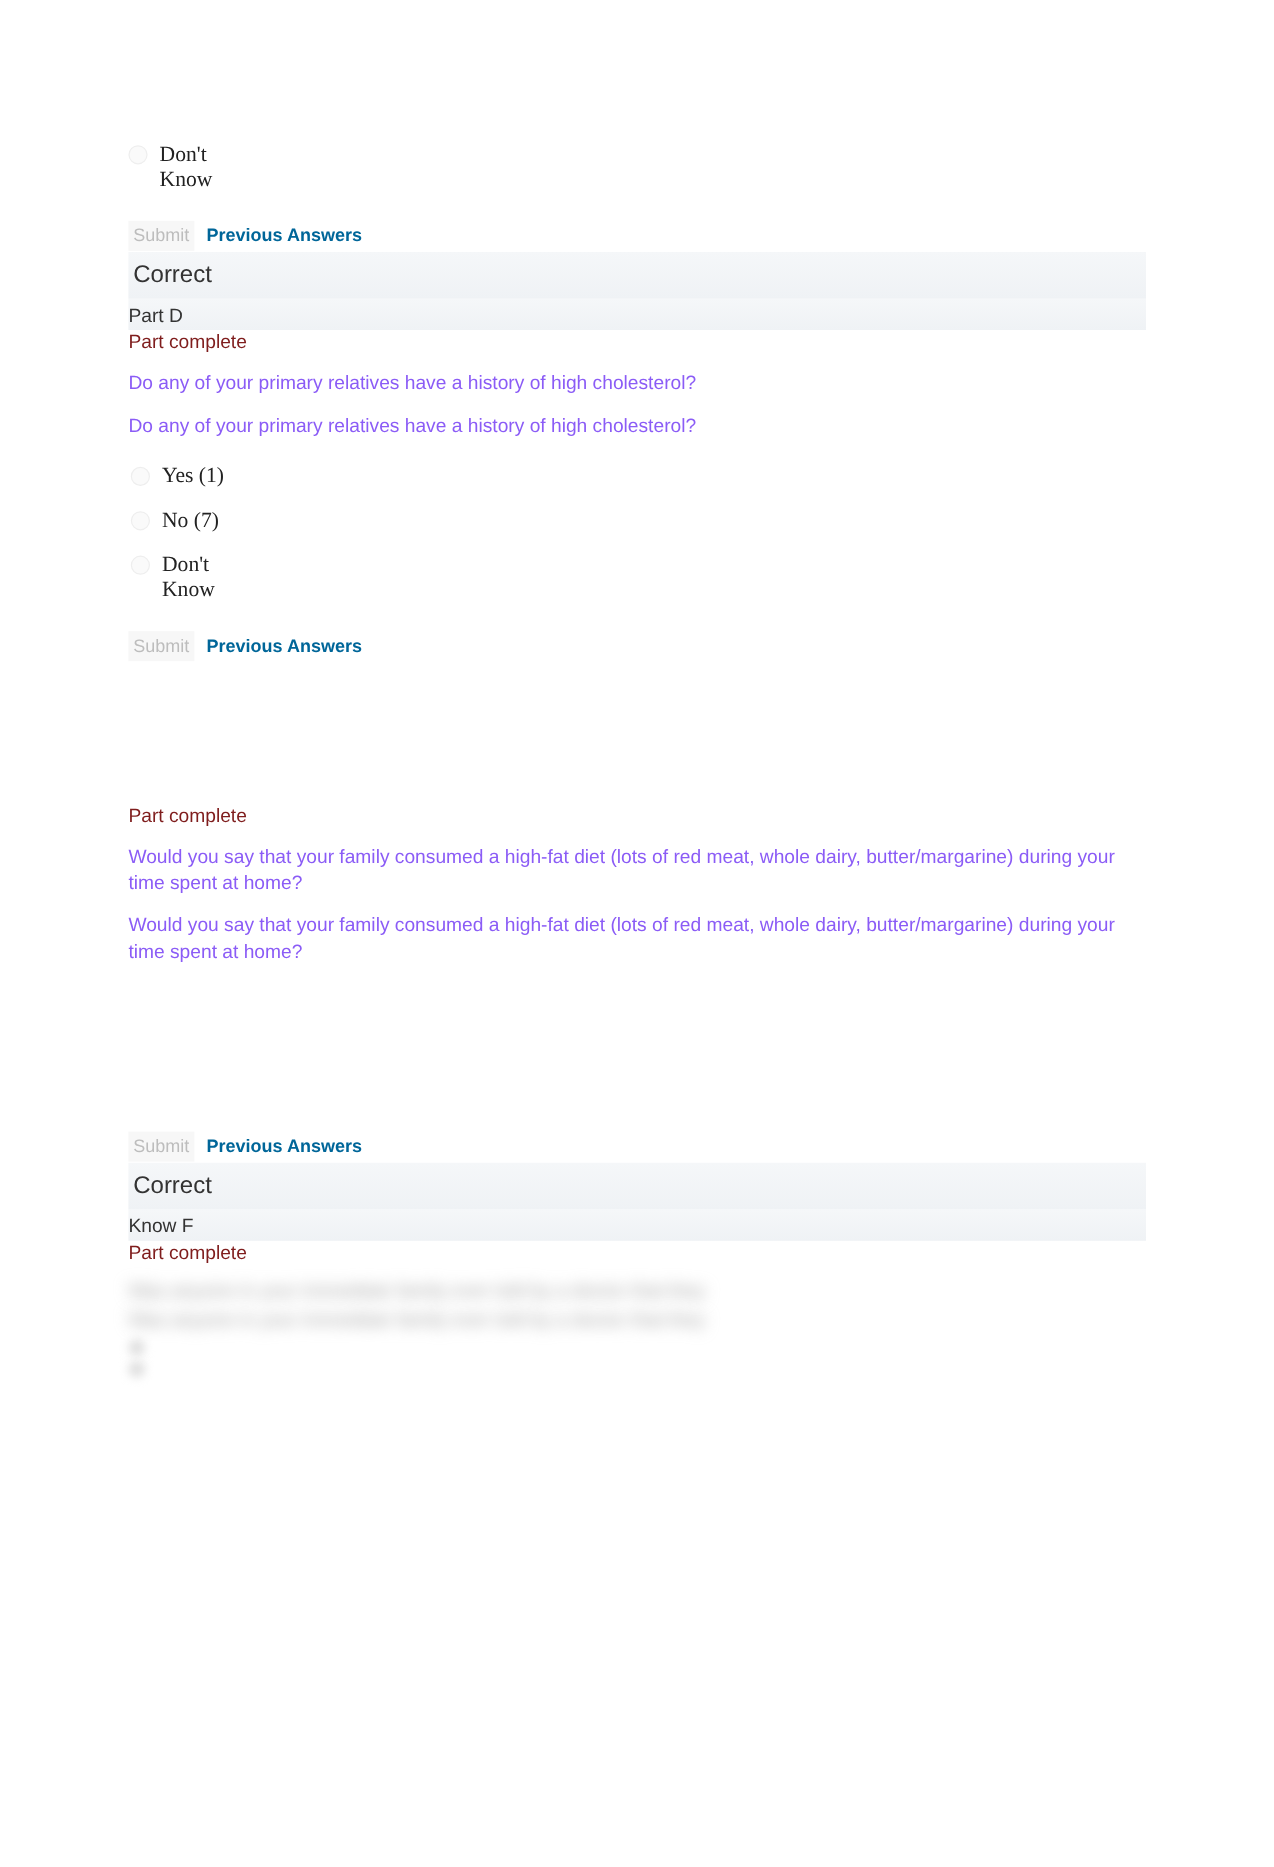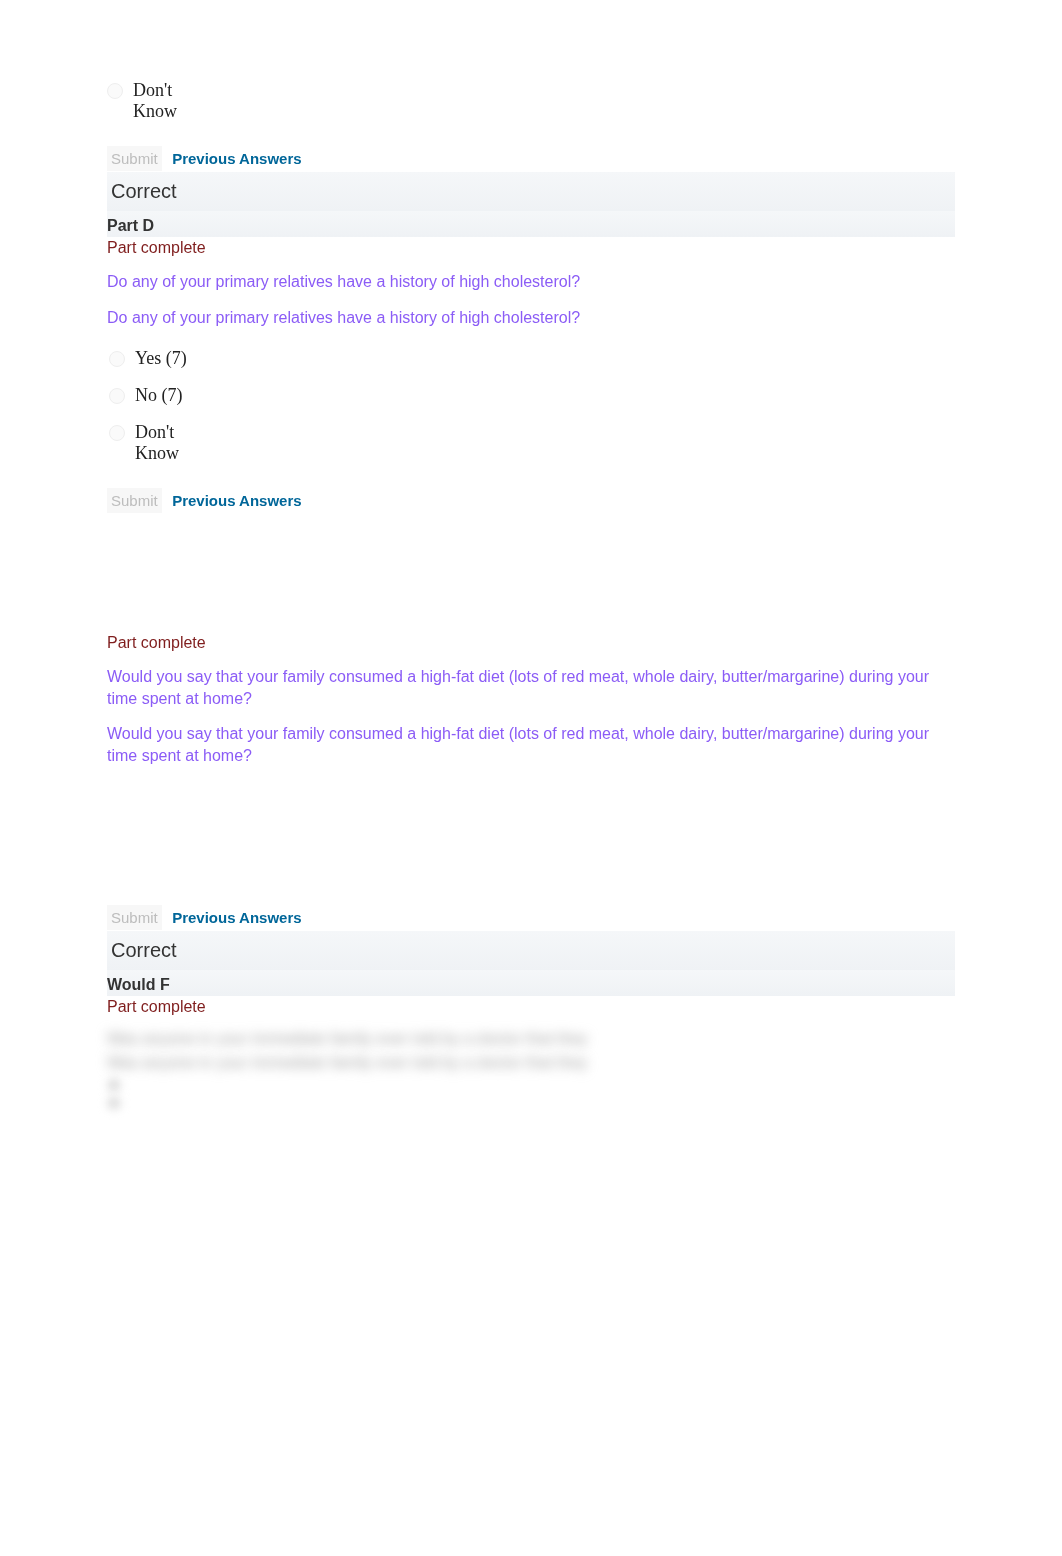--- a/index.html
+++ b/index.html
@@ -5,21 +5,21 @@
     body {
       font-family: Arial, Helvetica, sans-serif;
       margin: 0;
       padding: 0;
       background: #ffffff;
       width: 1062px;
       font-size: 16px;
       color: #333333;
     }
     .container {
-      padding: 72px 107px 200px 107px;
+      padding: 110px 107px 200px 107px;
     }
     .radio-row {
       display: flex;
       align-items: flex-start;
       margin: 8px 0;
     }
     .radio-circle {
       width: 14px;
       height: 14px;
       border-radius: 50%;
@@ -58,21 +58,21 @@
       background: linear-gradient(to bottom, #f5f7f9 0%, #eff2f5 100%);
       padding: 8px 4px;
       margin-top: 4px;
       font-weight: normal;
       font-size: 20px;
       color: #333333;
     }
     .part-header {
       background: linear-gradient(to bottom, #f5f7f9 0%, #eff2f5 100%);
       padding: 6px 0 2px 0;
-      font-weight: bold;
+      font-weight: normal;
       font-size: 16px;
       color: #333333;
     }
     .part-complete {
       font-size: 16px;
       color: #7f1d1d;
       margin: 2px 0 14px 0;
     }
     .question-text {
       font-size: 16px;
@@ -126,21 +126,21 @@
   <div class="correct-bar">Correct</div>
 
   <div class="part-header">Part D</div>
   <div class="part-complete">Part complete</div>
   <div class="question-text">Do any of your primary relatives have a history of high cholesterol?</div>
   <div class="question-text">Do any of your primary relatives have a history of high cholesterol?</div>
 
   <div class="options-block">
     <div class="radio-row">
       <span class="radio-circle"></span>
-      <span class="radio-label">Yes (7)</span>
+      <span class="radio-label">Yes (1)</span>
     </div>
     <div class="radio-row">
       <span class="radio-circle"></span>
       <span class="radio-label">No (7)</span>
     </div>
     <div class="radio-row">
       <span class="radio-circle"></span>
       <span class="radio-label wrap">Don't Know</span>
     </div>
   </div>
@@ -159,21 +159,21 @@
   <div class="small-gap"></div>
   <div class="small-gap"></div>
 
   <div class="button-row">
     <span class="submit-btn">Submit</span>
     <span class="prev-link">Previous Answers</span>
   </div>
 
   <div class="correct-bar">Correct</div>
 
-  <div class="part-header">Would F</div>
+  <div class="part-header">Know F</div>
   <div class="part-complete">Part complete</div>
 
   <div class="blurred-line">Was anyone in your immediate family ever told by a doctor that they</div>
   <div class="blurred-line">Was anyone in your immediate family ever told by a doctor that they</div>
 
   <div class="tiny-blur"></div>
   <div class="tiny-blur"></div>
 
 </div>
 

